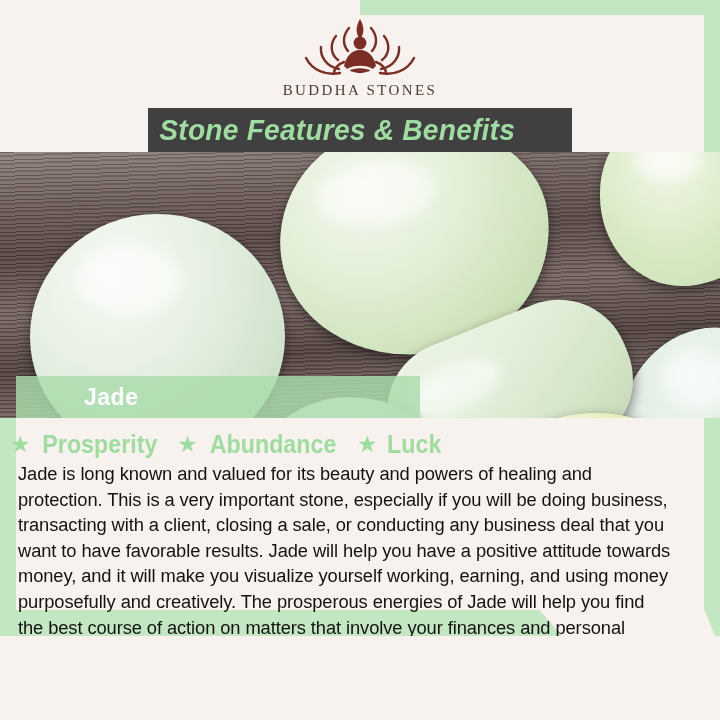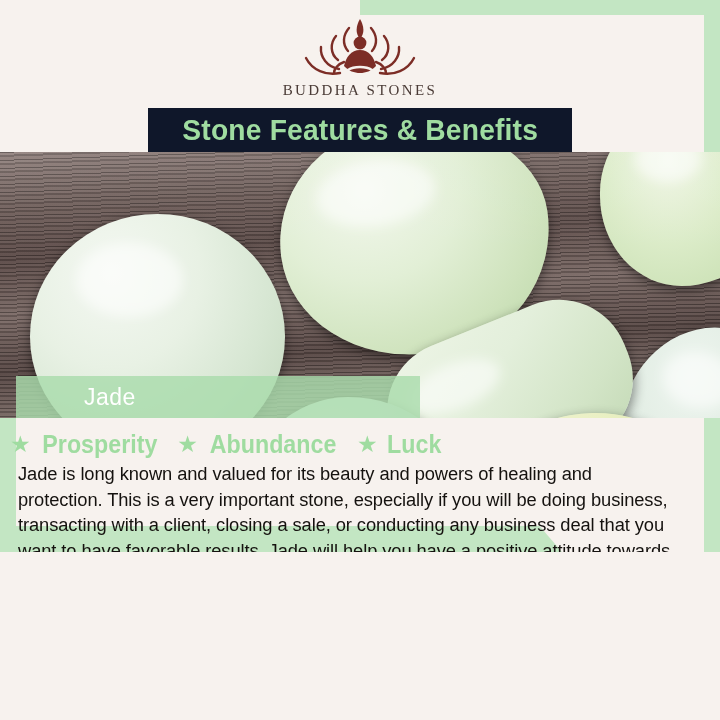--- a/index.html
+++ b/index.html
@@ -9,21 +9,21 @@
   body {
     width: 720px;
     height: 720px;
     overflow: hidden;
     font-family: "Liberation Sans", sans-serif;
     background: #f7f2ee;
   }
   #page {
     position: relative;
     width: 720px;
-    height: 552px;
+    height: 636px;
     background: #f7f2ee;
     overflow: hidden;
   }
 
   
   .band-top-right {
     position: absolute;
     top: 0;
     left: 360px;
     width: 360px;
@@ -79,24 +79,24 @@
     font-weight: 400;
   }
 
   
   .title-banner {
     position: absolute;
     top: 108px;
     left: 148px;
     width: 424px;
     height: 44px;
-    background: #0f172a;
+    background: #404040;
     display: flex;
     align-items: center;
-    justify-content: center;
+    font-style: italic;
   }
   .title-text {
     font-family: "Liberation Sans Narrow", "Liberation Sans", sans-serif;
     font-size: 30px;
     font-weight: bold;
     color: #9fdca0;
     letter-spacing: 0.2px;
     transform: scaleX(0.94);
     white-space: nowrap;
   }
@@ -196,21 +196,21 @@
     width: 404px;
     height: 42px;
     background: rgba(170, 220, 172, 0.82);
     display: flex;
     align-items: center;
   }
   .jade-text {
     margin-left: 68px;
     color: #ffffff;
     font-size: 23px;
-    font-weight: normal;
+    font-weight: bold;
     letter-spacing: 0.5px;
   }
 
   
   .keywords {
     position: absolute;
     top: 430px;
     left: 0;
     width: 720px;
     text-align: left;

